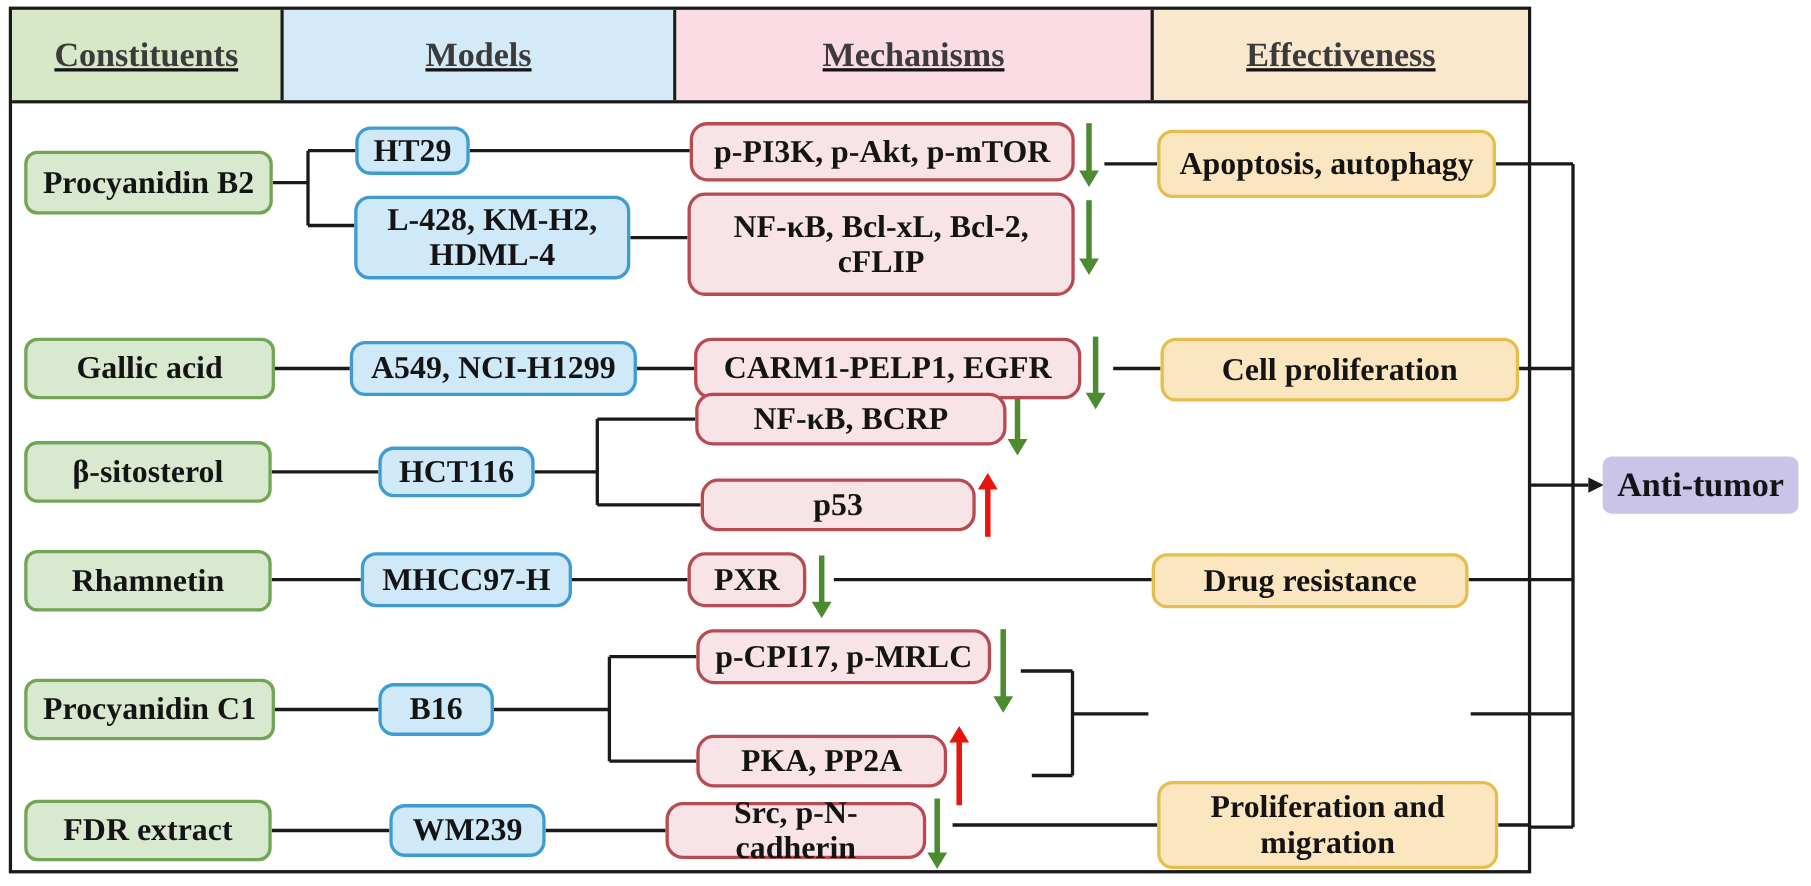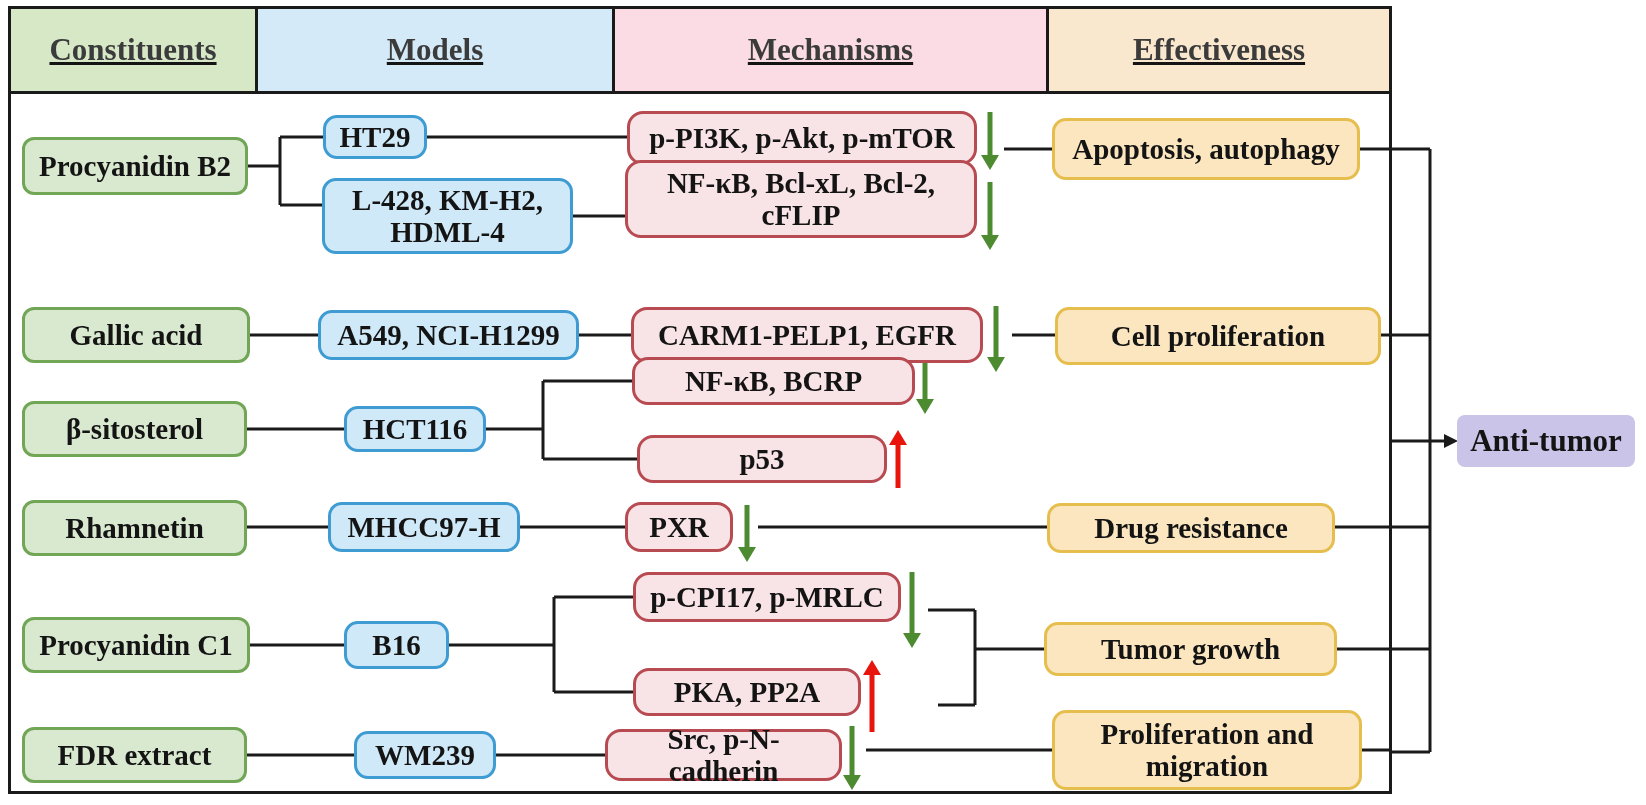--- a/index.html
+++ b/index.html
@@ -134,30 +134,29 @@
 
   <div class="box m-box" style="left:323px;top:115px;width:104px;height:44px">HT29</div>
   <div class="box m-box" style="left:322px;top:178px;width:251px;height:76px">L-428, KM-H2, HDML-4</div>
   <div class="box m-box" style="left:318px;top:310px;width:261px;height:50px">A549, NCI-H1299</div>
   <div class="box m-box" style="left:344px;top:406px;width:142px;height:46px">HCT116</div>
   <div class="box m-box" style="left:328px;top:502px;width:192px;height:50px">MHCC97-H</div>
   <div class="box m-box" style="left:344px;top:621px;width:105px;height:48px">B16</div>
   <div class="box m-box" style="left:354px;top:731px;width:142px;height:48px">WM239</div>
 
   <div class="box mech-box" style="left:627px;top:111px;width:350px;height:54px">p-PI3K, p-Akt, p-mTOR</div>
-  <div class="box mech-box" style="left:625px;top:160px;width:352px;height:78px">NF-κB, Bcl-xL, Bcl-2, cFLIP</div>
+  <div class="box mech-box" style="left:625px;top:175px;width:352px;height:94px">NF-κB, Bcl-xL, Bcl-2, cFLIP</div>
   <div class="box mech-box" style="left:631px;top:307px;width:352px;height:56px">CARM1-PELP1, EGFR</div>
   <div class="box mech-box" style="left:632px;top:357px;width:283px;height:48px">NF-κB, BCRP</div>
   <div class="box mech-box" style="left:637px;top:435px;width:250px;height:48px">p53</div>
   <div class="box mech-box" style="left:625px;top:502px;width:108px;height:50px">PXR</div>
   <div class="box mech-box" style="left:633px;top:572px;width:268px;height:50px">p-CPI17, p-MRLC</div>
   <div class="box mech-box" style="left:633px;top:668px;width:228px;height:48px">PKA, PP2A</div>
   <div class="box mech-box" style="left:605px;top:729px;width:237px;height:52px">Src, p-N-cadherin</div>
 
   <div class="box e-box" style="left:1052px;top:118px;width:308px;height:62px">Apoptosis,  autophagy</div>
   <div class="box e-box" style="left:1055px;top:307px;width:326px;height:58px">Cell proliferation</div>
   <div class="box e-box" style="left:1047px;top:503px;width:288px;height:50px">Drug resistance</div>
-  <div class="box e-box" style="left:1044px;top:622px;width:293px;height:54px">Tumor growth</div>
   <div class="box e-box" style="left:1052px;top:710px;width:310px;height:80px">Proliferation and migration</div>
 
   <div class="box outcome-box" style="left:1457px;top:415px;width:178px;height:52px">Anti-tumor</div>
 
 </div>
 
 </body></html>

